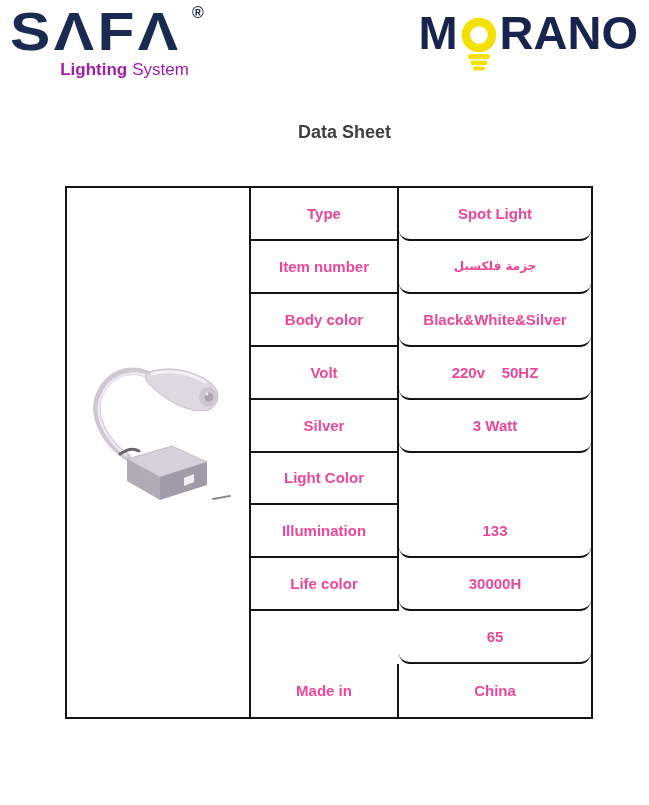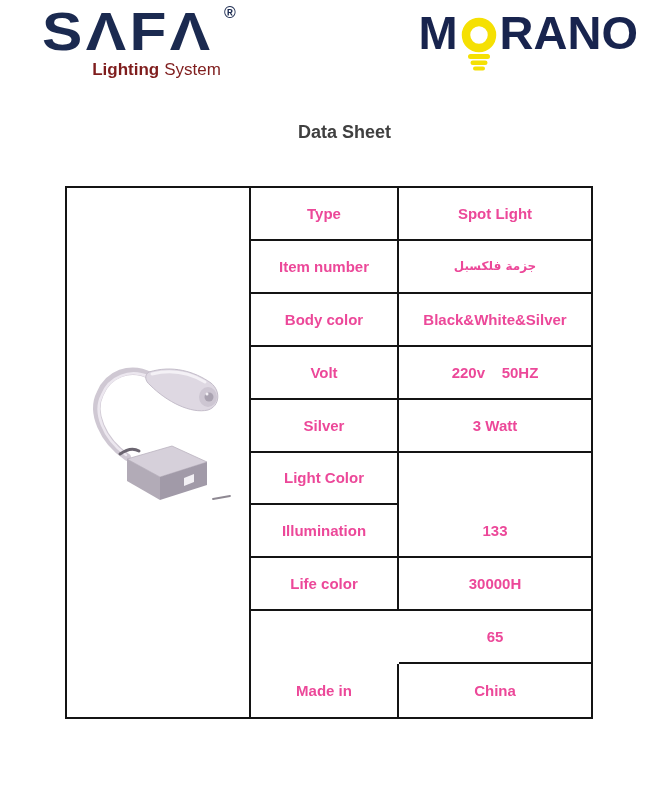--- a/index.html
+++ b/index.html
@@ -5,37 +5,37 @@
   html,body{margin:0;padding:0;background:#ffffff;}
   .page{
     position:relative;
     width:649px;height:805px;
     background:#ffffff;
     font-family:"Liberation Sans","DejaVu Sans",sans-serif;
     overflow:hidden;
   }
 
   
-  .safa-logo{position:absolute;left:10px;top:4px;width:215px;margin-left:32px;}
+  .safa-logo{position:absolute;left:10px;top:4px;width:215px;}
   .safa-wordmark-row{position:relative;height:58px;}
   .safa-wordmark{
     display:inline-block;
     font-size:54px;font-weight:bold;line-height:1.02;
     color:#1b2a50;letter-spacing:3px;
     transform:scaleX(1.12);transform-origin:left center;
     white-space:nowrap;
   }
   .safa-reg{
     position:absolute;left:182px;top:0px;
     font-size:16px;font-weight:bold;color:#1b2a50;
   }
   .safa-tagline{
     margin-top:-2px;width:215px;text-align:center;
     padding-left:14px;box-sizing:border-box;
-    font-size:17px;color:#7f1d1d;white-space:nowrap;
+    font-size:17px;color:#a21caf;white-space:nowrap;
   }
   .tag-bold{font-weight:bold;}
   .tag-reg{font-weight:normal;margin-left:5px;}
 
   
   .morano-logo{
     position:absolute;right:11px;top:9px;
     display:flex;align-items:flex-start;
     font-size:47px;font-weight:bold;line-height:1;
     color:#18244e;letter-spacing:0px;white-space:nowrap;
@@ -62,21 +62,21 @@
     border-right:2px solid #141414;
     position:relative;box-sizing:border-box;
   }
   .photo-svg{position:absolute;left:5px;top:164px;}
   .cell{
     display:flex;align-items:center;justify-content:center;
     font-size:15px;font-weight:bold;color:#ec4899;
     box-sizing:border-box;white-space:pre-wrap;text-align:center;
   }
   .cell-label{grid-column:2;border-right:2px solid #141414;border-bottom:2px solid #141414;}
-  .cell-value{grid-column:3;border-bottom:2px solid #141414;}
+  .cell-value{grid-column:3;border-bottom:2px solid #141414;border-radius:11px;}
   .spec-table > .cell:nth-last-child(-n+2){border-bottom:none;}
   .cell-arabic{font-size:12px;direction:rtl;font-family:"DejaVu Sans",sans-serif;}
 </style>
 </head>
 <body>
 
 <div class="page">
 
   <div class="safa-logo">
     <div class="safa-wordmark-row">

